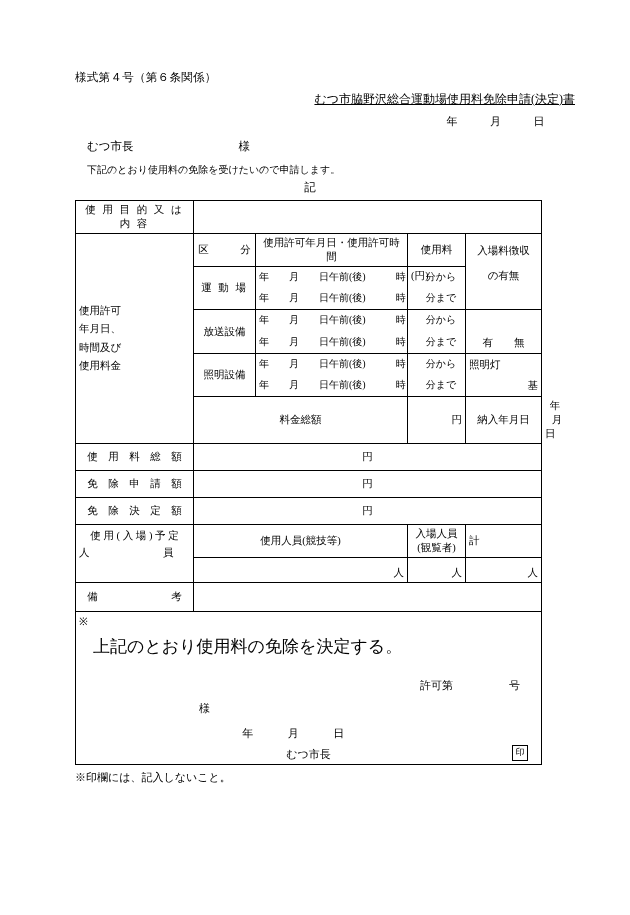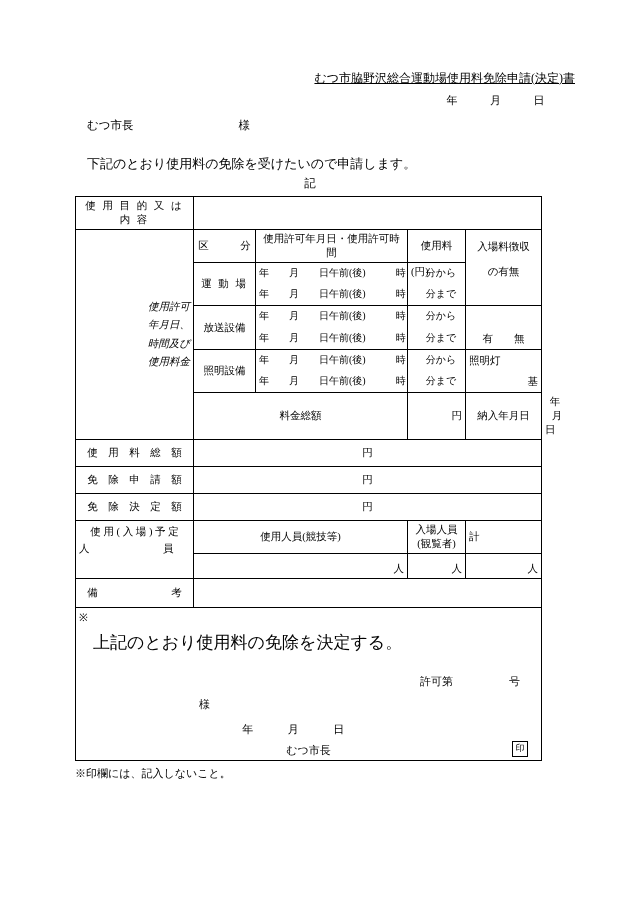--- a/index.html
+++ b/index.html
@@ -65,22 +65,22 @@
     right: 3px;
     top: 36px;
     width: 14px;
     height: 14px;
     border: 1px solid #000;
     font-size: 9px;
     line-height: 13px;
     text-align: center;
   }
   .intro {
-    font-size: 13px;
-    margin: 22px 0 0 0;
+    font-size: 10px;
+    margin: 9px 0 0 0;
     padding-left: 12px;
   }
   .ki {
     text-align: center;
     font-size: 11.5px;
     margin: 3px 0 5px 0;
     padding-right: 30px;
   }
   table.main {
     border-collapse: collapse;
@@ -95,24 +95,23 @@
     vertical-align: middle;
     height: 17px;
   }
   .nb-t { border-top: none !important; }
   .nb-b { border-bottom: none !important; }
   .c { text-align: center; }
   .r { text-align: right; }
   .l { text-align: left; }
   .sp2 { letter-spacing: 2px; }
   .vcell {
-    text-align: right;
+    text-align: left;
     line-height: 1.75;
     font-size: 10.5px;
-    font-style: italic;
   }
   .timeline {
     font-size: 10px;
     line-height: 1.45;
     white-space: nowrap;
   }
   .yen-c { text-align: center; font-size: 10.5px; }
   .note-cell {
     height: 120px;
     vertical-align: top;
@@ -141,20 +140,21 @@
   .footnote {
     font-size: 11px;
     margin-top: 5px;
   }
 </style>
 </head>
 <body>
 
 <div class="page">
 
+  <div class="form-no">様式第４号（第６条関係）</div>
 
   <div class="doc-title">むつ市脇野沢総合運動場使用料免除申請(決定)書</div>
 
   <div class="date-line">
     <span class="date-y">年</span><span class="date-m">月</span><span class="date-d">日</span>
   </div>
 
   <div class="addressee">
     <span>むつ市長</span><span class="sama">様</span>
   </div>

